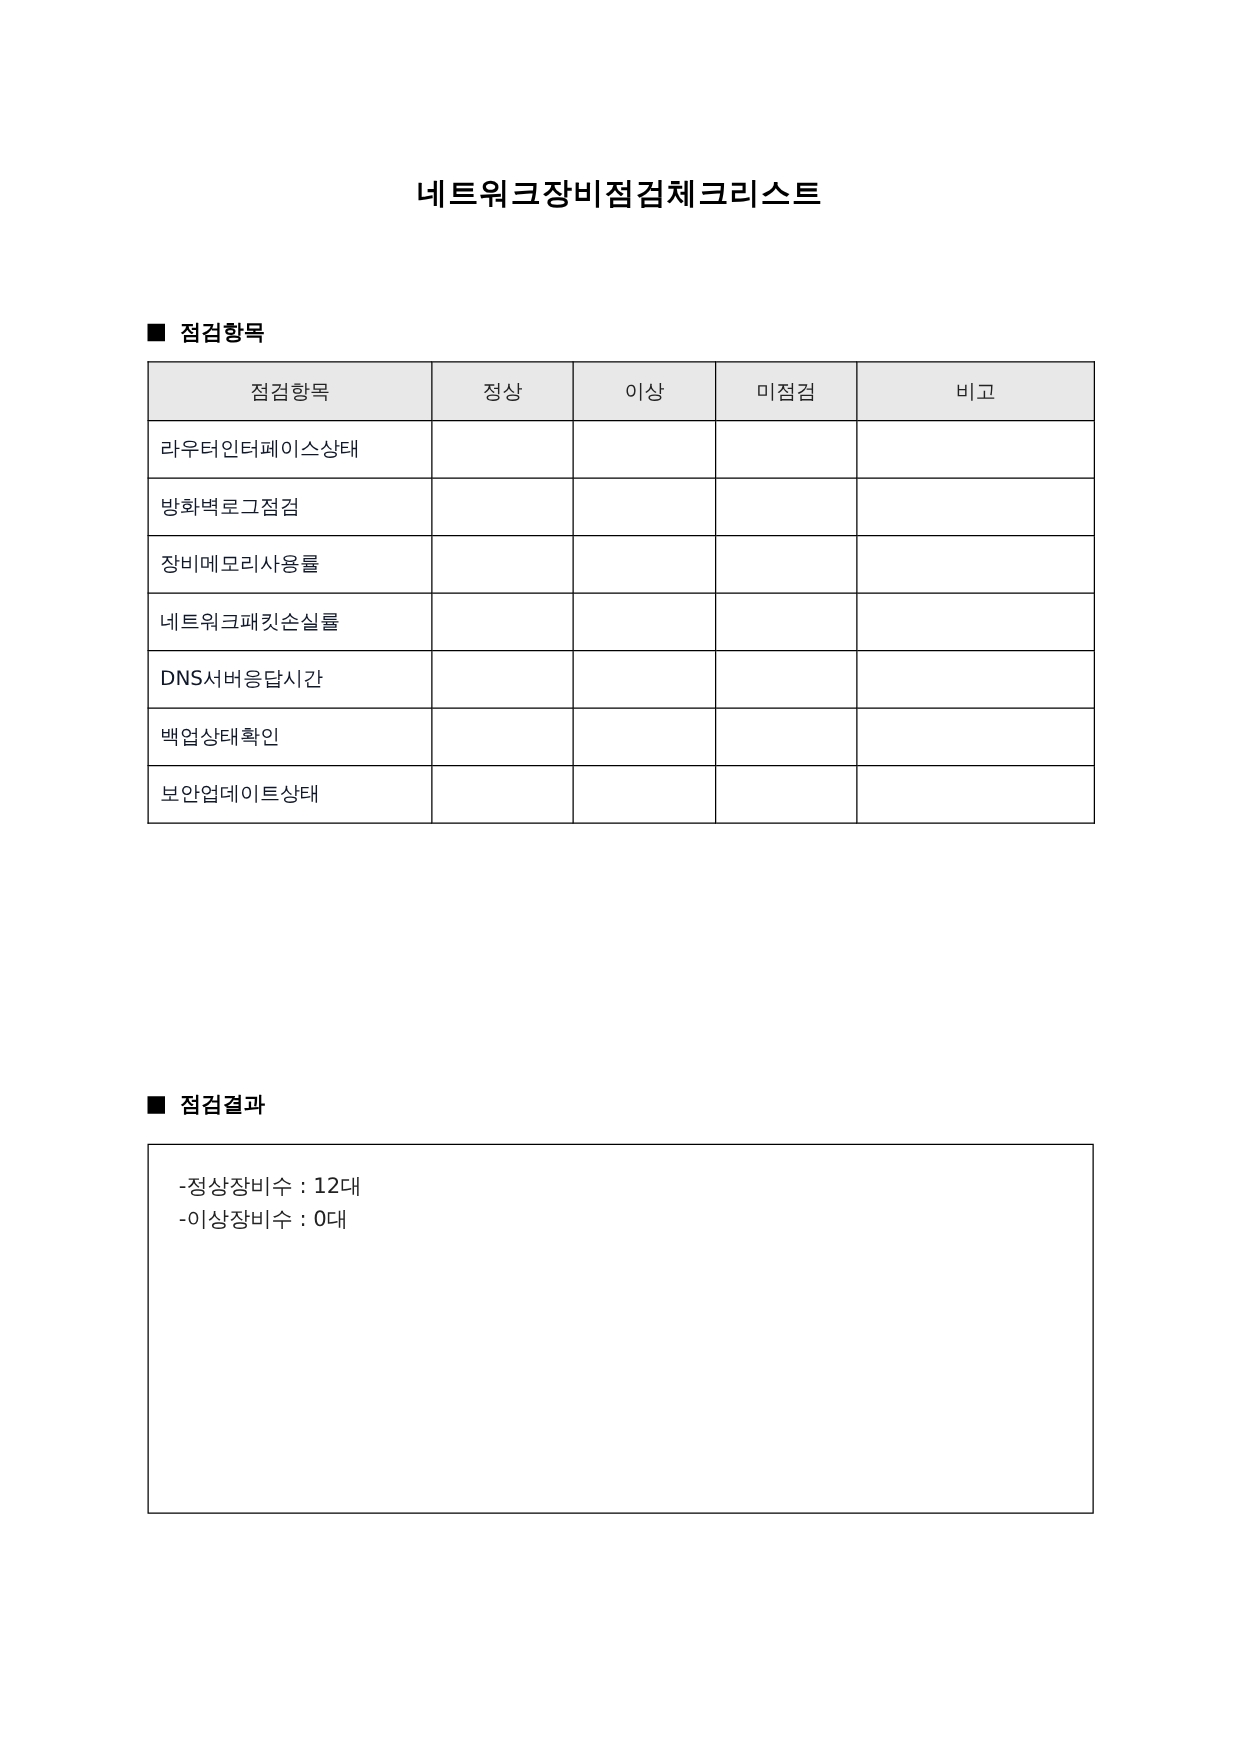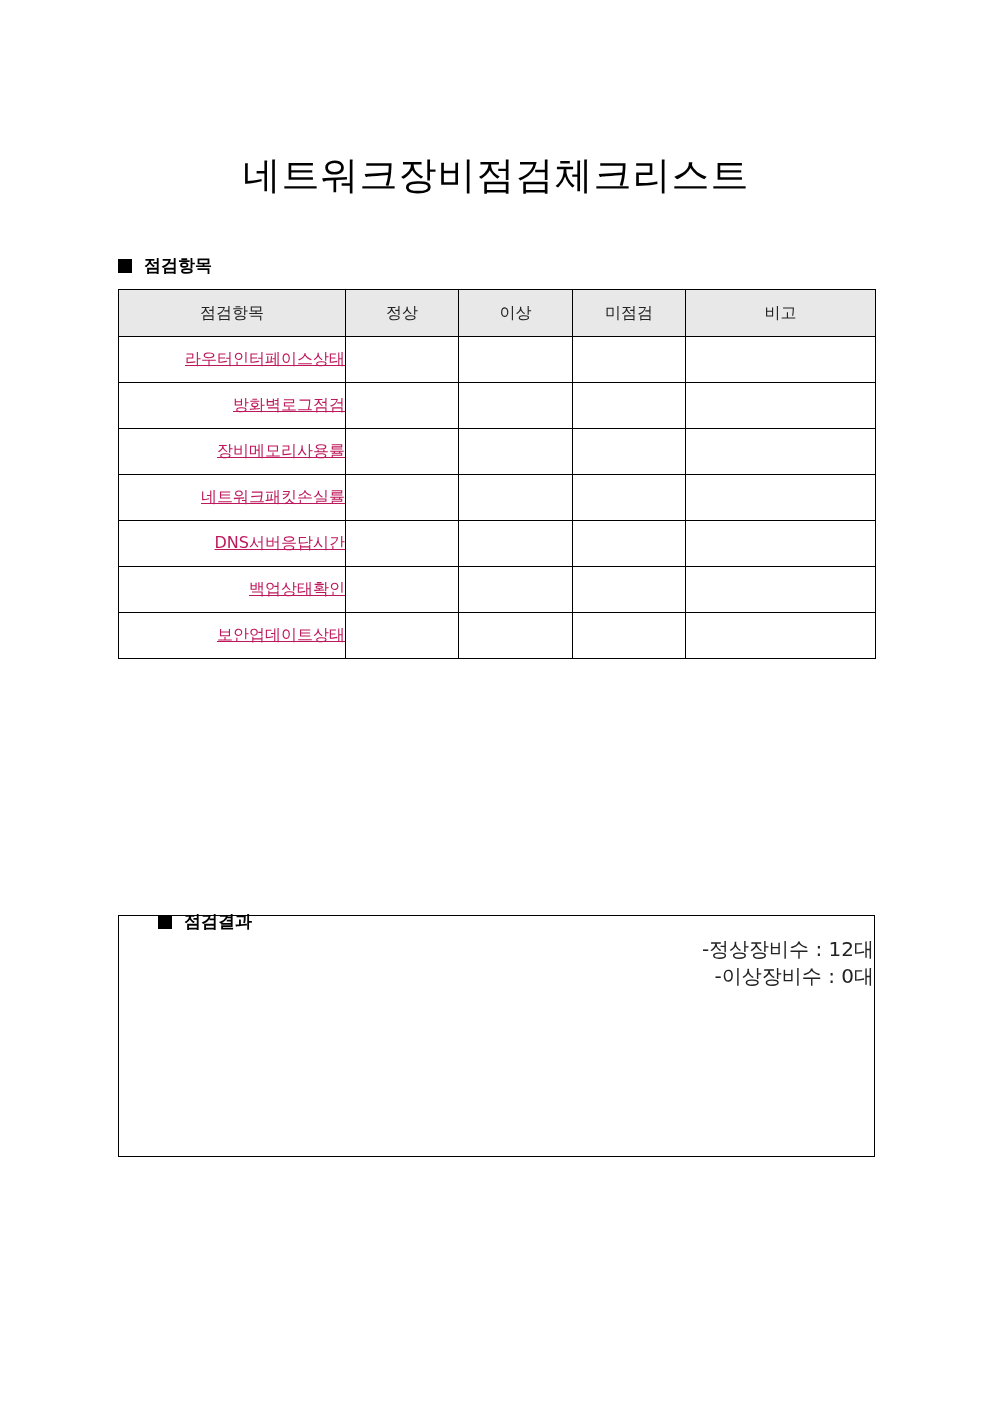--- a/index.html
+++ b/index.html
@@ -1,47 +1,47 @@
 <!DOCTYPE html>
 <html><head>
   <meta charset="utf-8">
   <style>
     html, body { margin: 0; padding: 0; background: #ffffff; }
     body {
       width: 992px; height: 1403px; position: relative; overflow: hidden;
       font-family: "DejaVu Sans", "Liberation Sans", sans-serif; color: #111111;
     }
     .title {
-      position: absolute; left: 0; right: 0; top: 150px;
-      text-align: center; font-size: 38px; font-weight: normal; letter-spacing: 1px;
+      position: absolute; left: 0; right: 0; top: 138px;
+      text-align: center; font-size: 24px; font-weight: bold; letter-spacing: 1px;
       color: #000;
     }
     .section-heading {
       position: absolute; left: 118px; font-size: 17px; font-weight: bold; color: #000;
       display: flex; align-items: center;
     }
     .section-heading .square {
       display: inline-block; width: 14px; height: 14px; background: #000; margin-right: 12px;
     }
     table.checklist {
       position: absolute; left: 118px; top: 289px;
       border-collapse: collapse; table-layout: fixed; width: 757px;
       font-size: 16px;
     }
     table.checklist th, table.checklist td {
       border: 1px solid #000; padding: 0; height: 46px; box-sizing: border-box;
     }
     table.checklist th {
       background: #e8e8e8; font-weight: normal; text-align: center; color: #222; height: 47px;
     }
-    table.checklist td.item { text-align: right; padding-left: 9px; color: #be185d; text-decoration: underline; }
+    table.checklist td.item { text-align: left; padding-left: 9px; color: #0f172a; }
     .result-box {
-      position: absolute; left: 118px; top: 915px; width: 757px; height: 242px;
+      position: absolute; left: 118px; top: 915px; width: 757px; height: 296px;
       border: 1px solid #000; box-sizing: border-box;
-      padding: 20px 0 0 24px; font-size: 20px; color: #222; line-height: 26.5px; text-align: right;
+      padding: 20px 0 0 24px; font-size: 17px; color: #222; line-height: 26.5px;
     }
   </style>
 </head>
 <body>
 
 <div class="title">네트워크장비점검체크리스트</div>
 
 <div class="section-heading" style="top:254px;">
   <span class="square"></span>
   <span>점검항목</span>
@@ -110,21 +110,21 @@
     <tr>
       <td class="item">보안업데이트상태</td>
       <td></td>
       <td></td>
       <td></td>
       <td></td>
     </tr>
   </tbody>
 </table>
 
-<div class="section-heading" style="top:910px;padding-left:40px;">
+<div class="section-heading" style="top:872px;">
   <span class="square"></span>
   <span>점검결과</span>
 </div>
 
 <div class="result-box">
   <div>-정상장비수 : 12대</div>
   <div>-이상장비수 : 0대</div>
 </div>
 
 </body></html>

